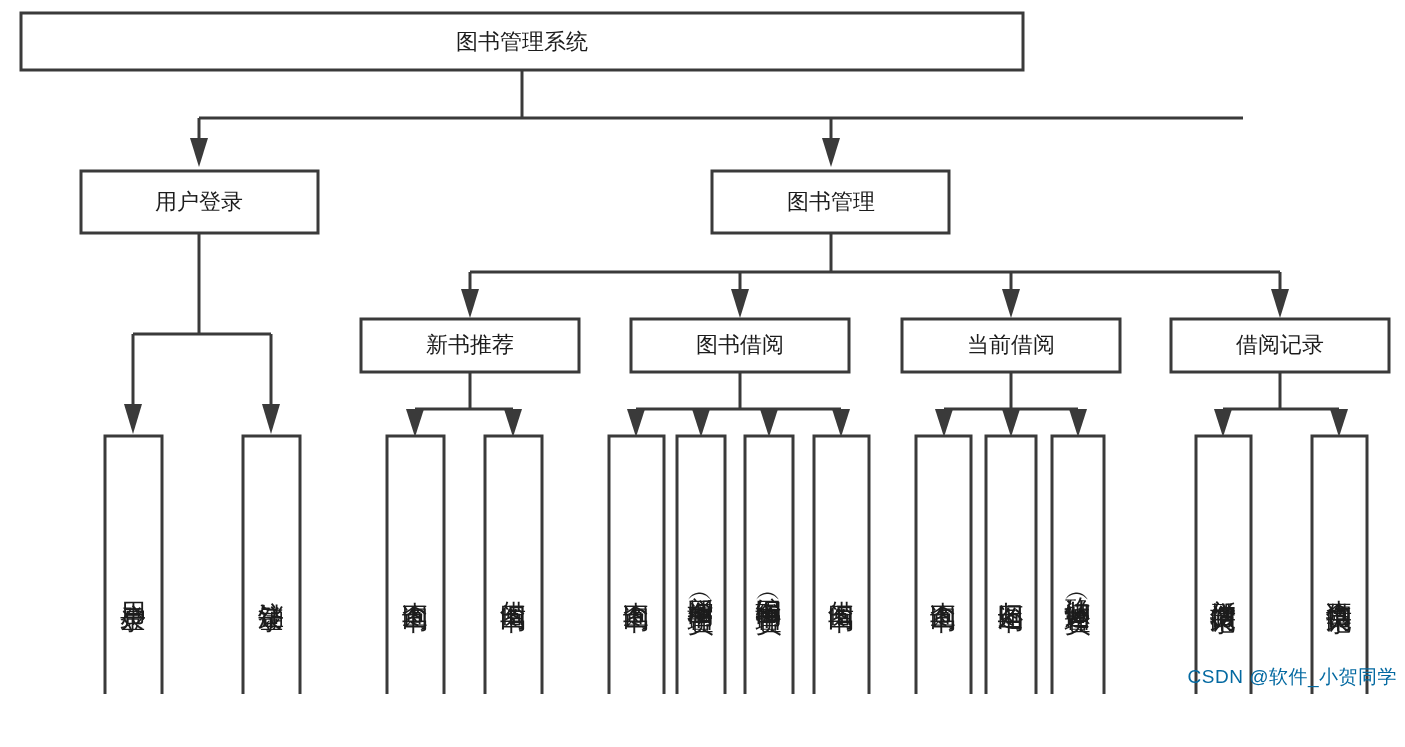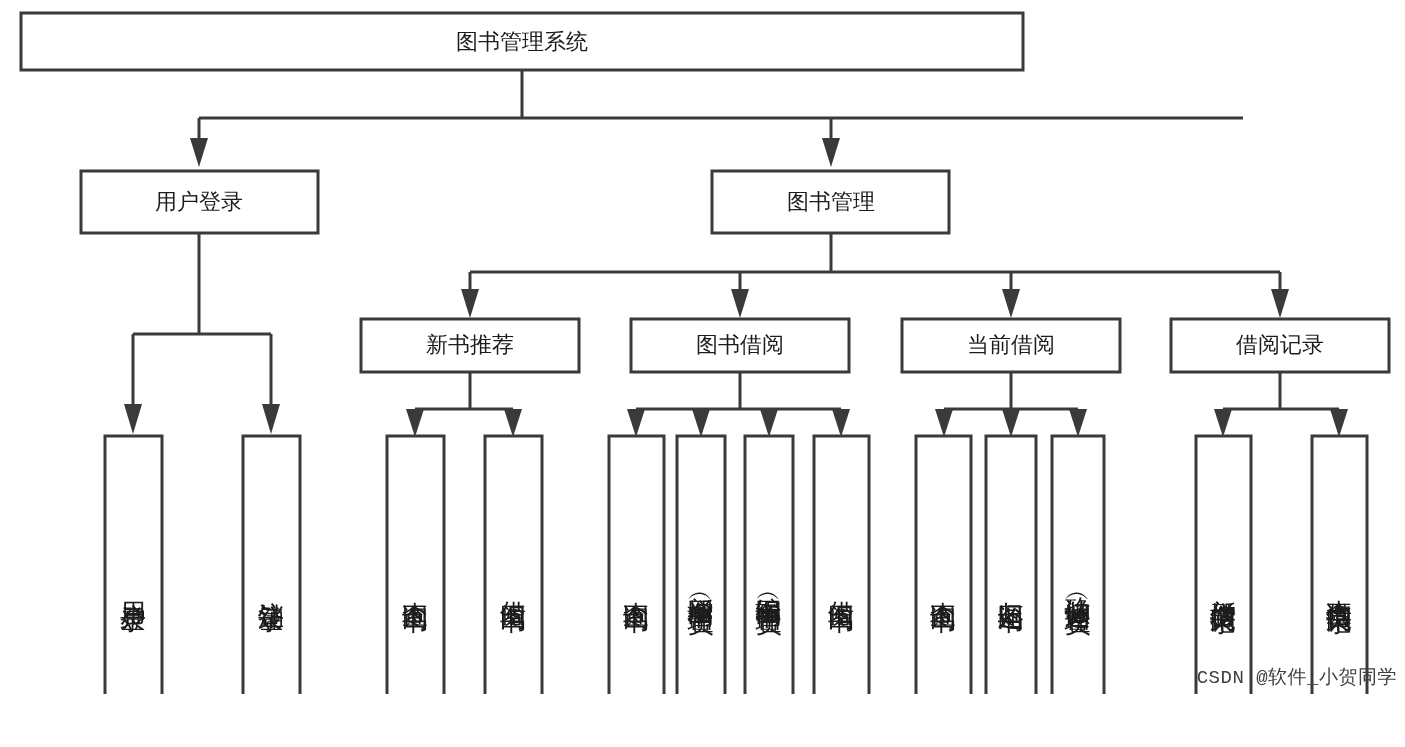--- a/index.html
+++ b/index.html
@@ -61,23 +61,23 @@
     position: absolute;
     display: flex;
     align-items: center;
     justify-content: center;
     pointer-events: none;
   }
   .watermark {
     position: absolute;
     right: 8px;
     bottom: 4px;
-    font-family: Liberation Mono, monospace;
+    font-family: Liberation Sans, sans-serif;
     font-size: 19px;
-    color: #404040;
+    color: #0369a1;
     letter-spacing: 0.5px;
     white-space: nowrap;
   }
 </style>
 </head>
 <body>
 
 <div id="diagram-root">
 
   <svg id="tree-svg" viewBox="0 0 1405 747" xmlns="http://www.w3.org/2000/svg">

